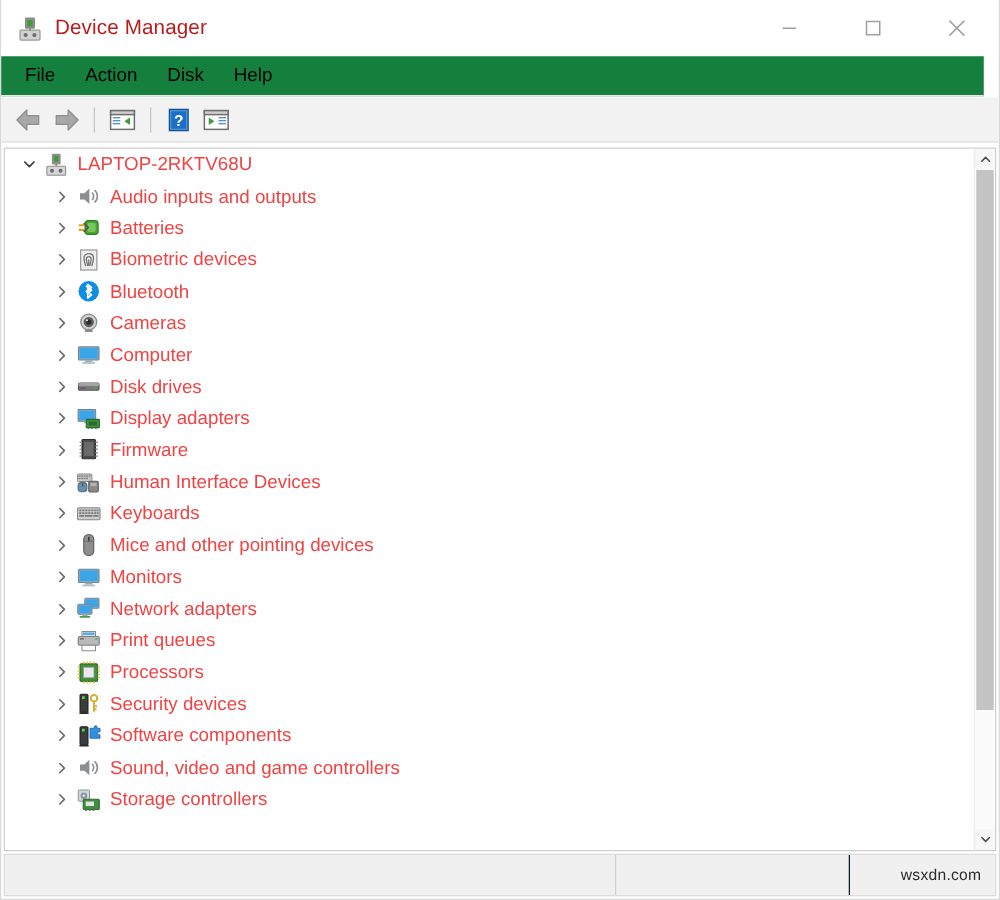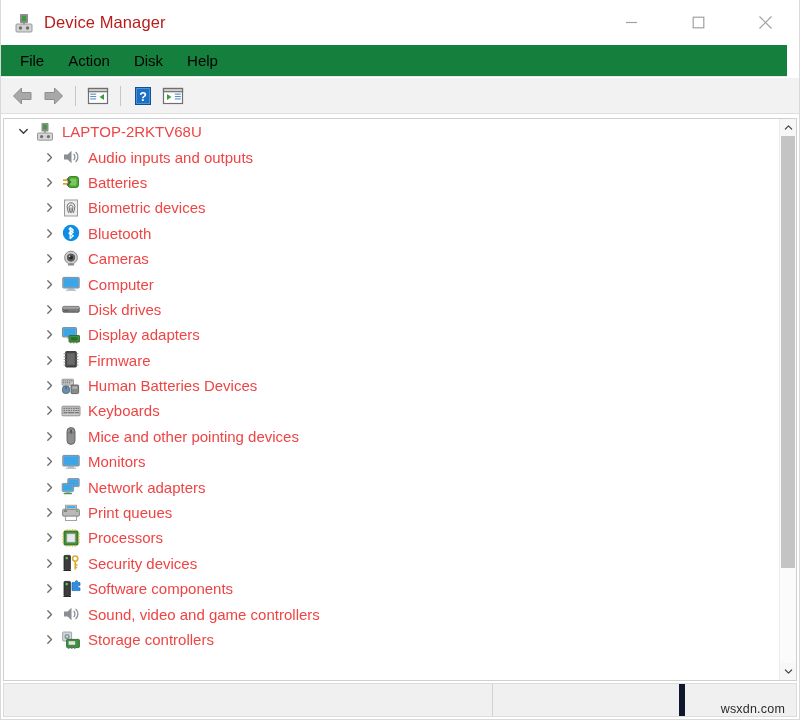--- a/index.html
+++ b/index.html
@@ -217,21 +217,21 @@
     height: 100%;
     box-sizing: border-box;
     display: flex;
     align-items: center;
     font-size: 12px;
     color: #333;
     padding: 0 7px;
   }
   .sb-pane-1 { width: 488px; }
   .sb-pane-2 { width: 187px; border-left: 1px solid #d2d2d2; }
-  .sb-pane-3 { flex: 1; border-left: 6px solid #0f172a; justify-content: flex-end; align-items: flex-end; }
+  .sb-pane-3 { flex: 1; border-left: 1px solid #0f172a; justify-content: flex-end; }
   .watermark {
     font-size: 12.5px;
     color: #2b2b2b;
     letter-spacing: 0.2px;
     padding-right: 4px;
   }
 </style>
 </head>
 <body>
 
@@ -536,21 +536,21 @@
                 <rect x="4" y="6.2" width="1.4" height="1.1"></rect>
               <rect x="6" y="6.2" width="1.4" height="1.1"></rect>
                 <rect x="8" y="6.2" width="1.4" height="1.1"></rect>
             </g>
             <rect x="1.5" y="10" width="7" height="7.4" rx="2.6" fill="#6c8ea8" stroke="#4c6b82" stroke-width="0.9"></rect>
             <rect x="4.6" y="10.6" width="1" height="2.6" fill="#3d5a70"></rect>
             <rect x="10" y="9" width="7.6" height="8.6" rx="1" fill="#8a8a8a" stroke="#5e5e5e" stroke-width="0.9"></rect>
             <rect x="11.4" y="10.4" width="4.8" height="2.4" fill="#b5b5b5"></rect>
           </svg>
         </span>
-        <span class="tlabel">Human Batteries Devices</span>
+        <span class="tlabel">Human Interface Devices</span>
       </div>
 
       <div class="tree-row row-child">
         <span class="chev">
           <svg width="11" height="11" viewBox="0 0 11 11">
             <path d="M3.8 1.8 L7.5 5.5 L3.8 9.2" fill="none" stroke="#6a6a6a" stroke-width="1.3" stroke-linecap="round" stroke-linejoin="round"></path>
           </svg>
         </span>
         <span class="ticon">
           <svg width="20" height="20" viewBox="0 0 20 20">

